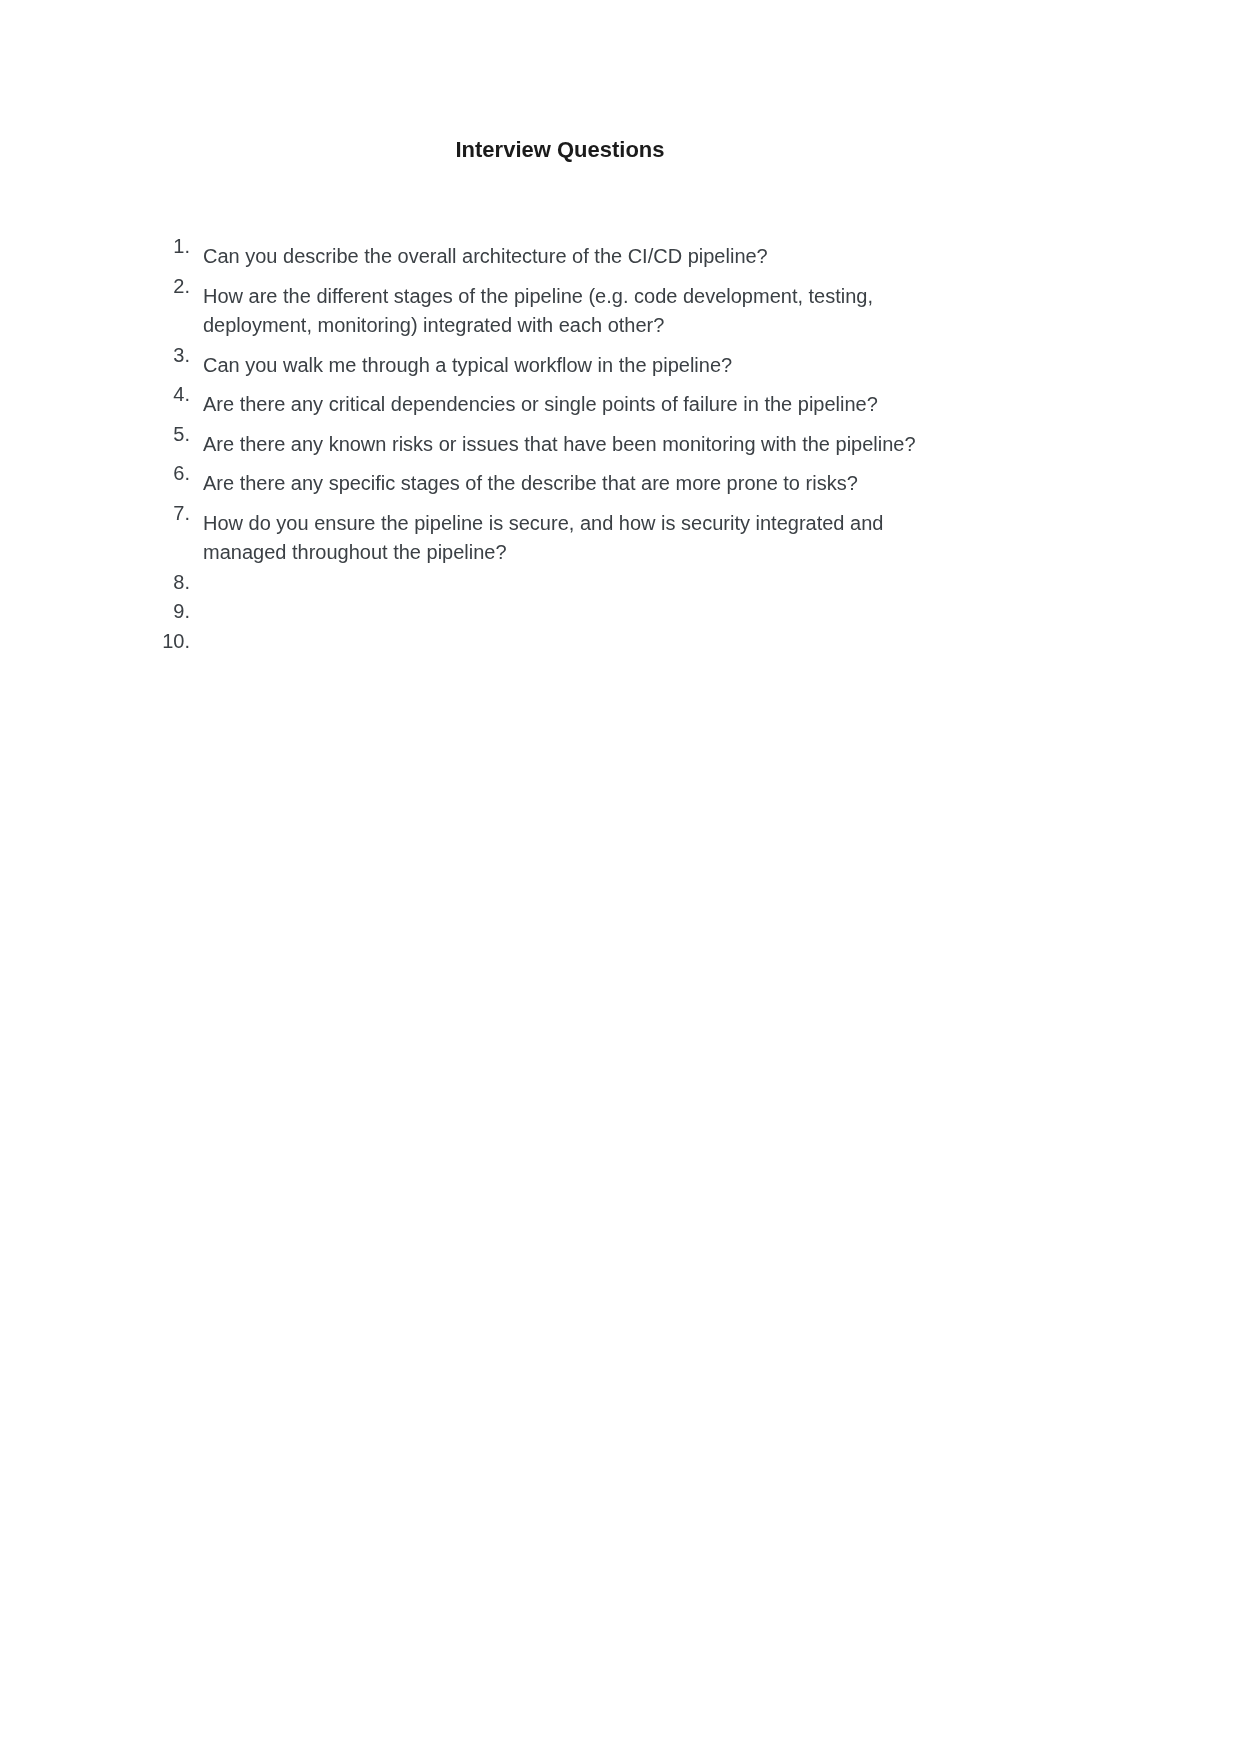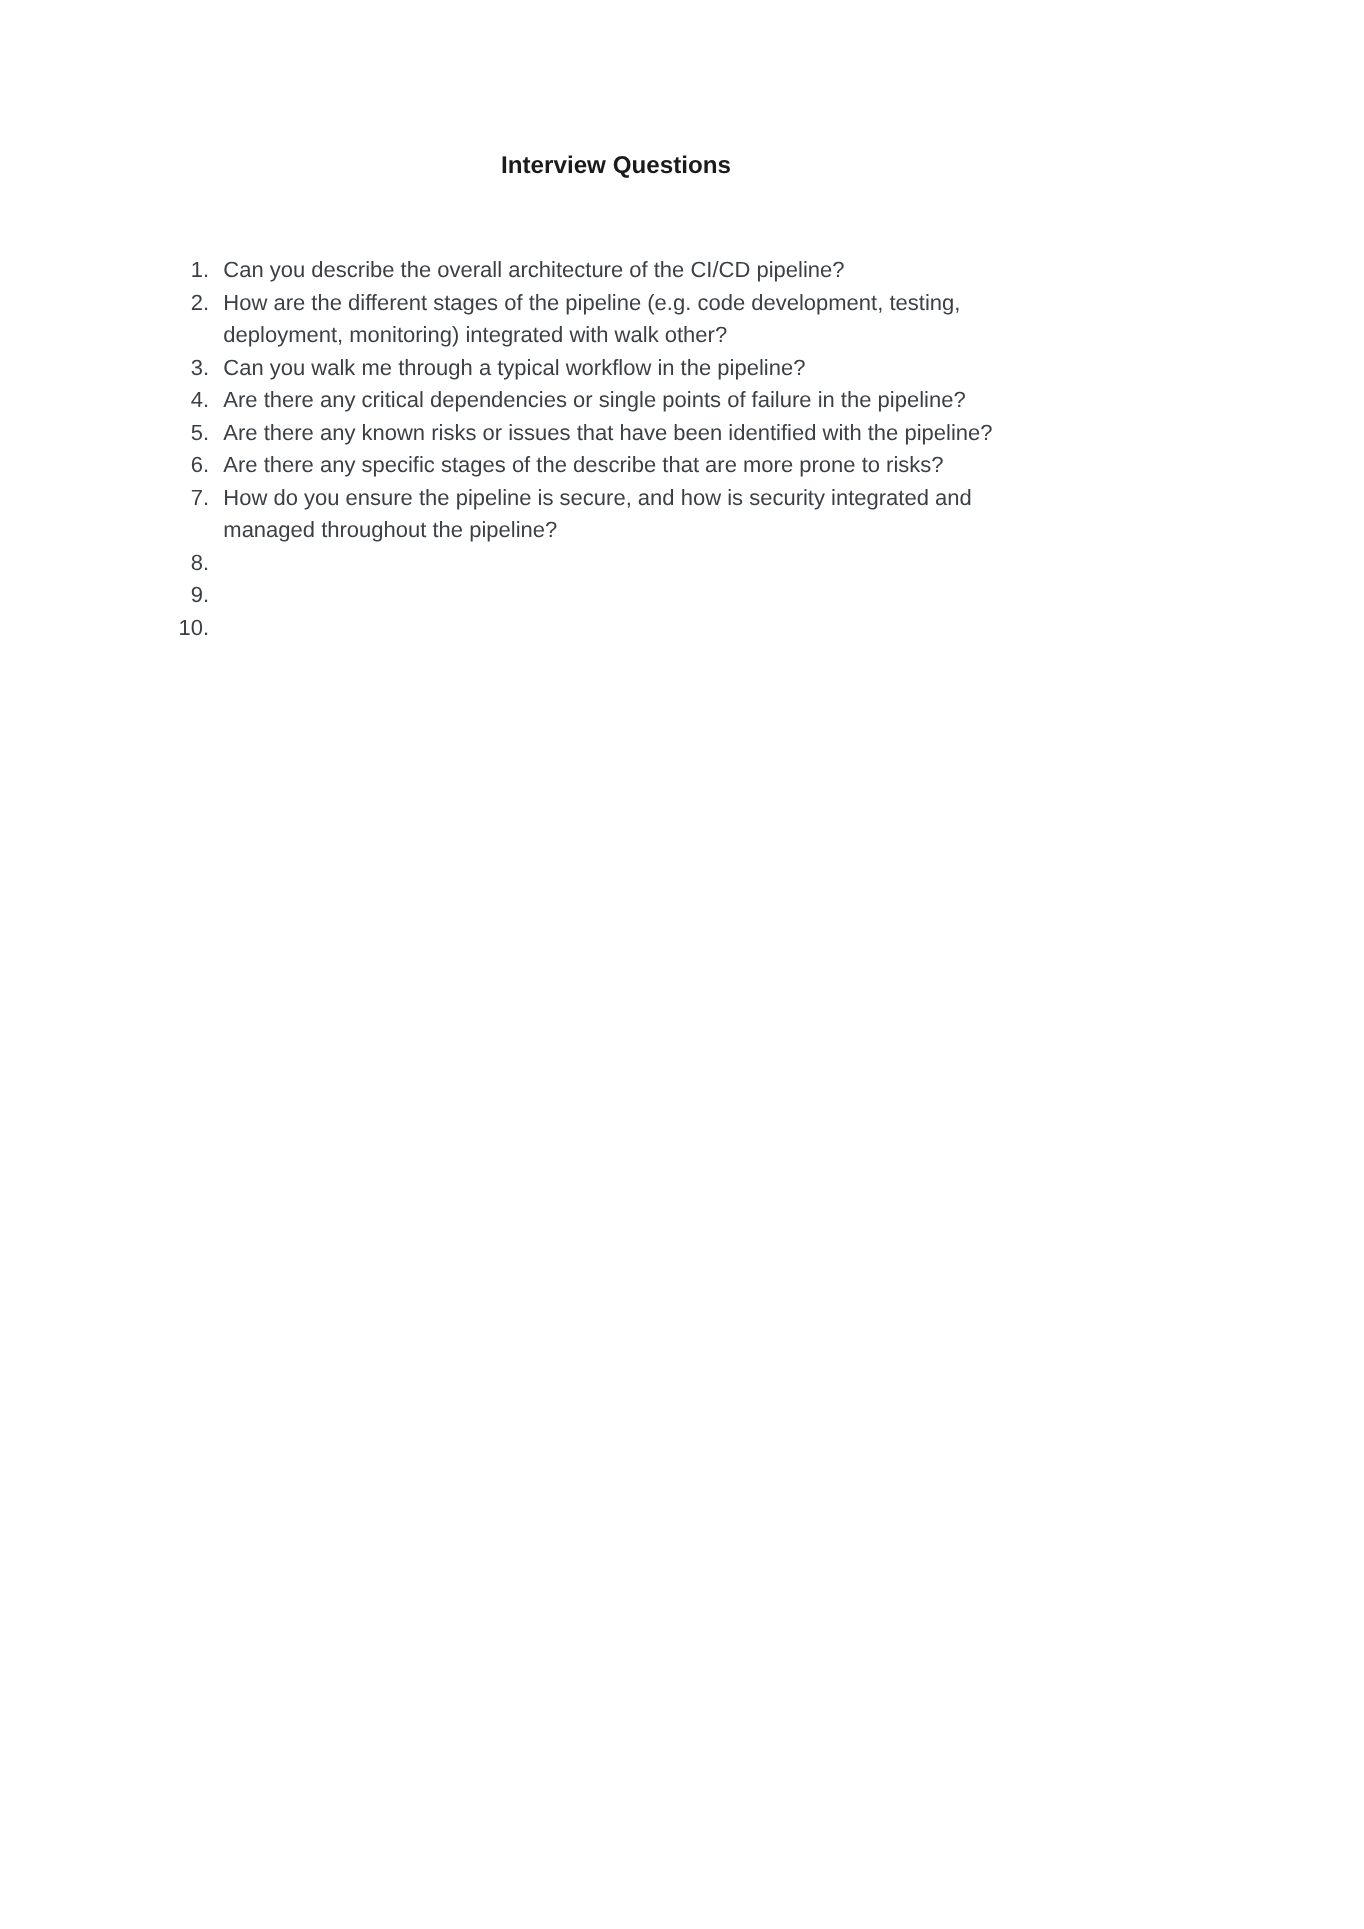--- a/index.html
+++ b/index.html
@@ -39,55 +39,56 @@
     display: flex;
     align-items: flex-start;
   }
   .q-num {
     flex: 0 0 36px;
     text-align: right;
   }
   .q-text {
     margin-left: 13px;
     white-space: pre-line;
+    margin-top: 10px;
   }
 </style>
 </head>
 <body>
 
 <div class="page">
 
   <div class="doc-title">Interview Questions</div>
 
   <div class="question-list">
 
     <div class="q-row">
       <span class="q-num">1.</span>
       <span class="q-text">Can you describe the overall architecture of the CI/CD pipeline?</span>
     </div>
 
     <div class="q-row">
       <span class="q-num">2.</span>
       <span class="q-text">How are the different stages of the pipeline (e.g. code development, testing,
-deployment, monitoring) integrated with walk other?</span>
+deployment, monitoring) integrated with each other?</span>
     </div>
 
     <div class="q-row">
       <span class="q-num">3.</span>
       <span class="q-text">Can you walk me through a typical workflow in the pipeline?</span>
     </div>
 
     <div class="q-row">
       <span class="q-num">4.</span>
       <span class="q-text">Are there any critical dependencies or single points of failure in the pipeline?</span>
     </div>
 
     <div class="q-row">
       <span class="q-num">5.</span>
-      <span class="q-text">Are there any known risks or issues that have been identified with the pipeline?</span>
+      <span class="q-text">Are there any known risks or issues that have been monitoring with the pipeline?</span>
     </div>
 
     <div class="q-row">
       <span class="q-num">6.</span>
       <span class="q-text">Are there any specific stages of the describe that are more prone to risks?</span>
     </div>
 
     <div class="q-row">
       <span class="q-num">7.</span>
       <span class="q-text">How do you ensure the pipeline is secure, and how is security integrated and

